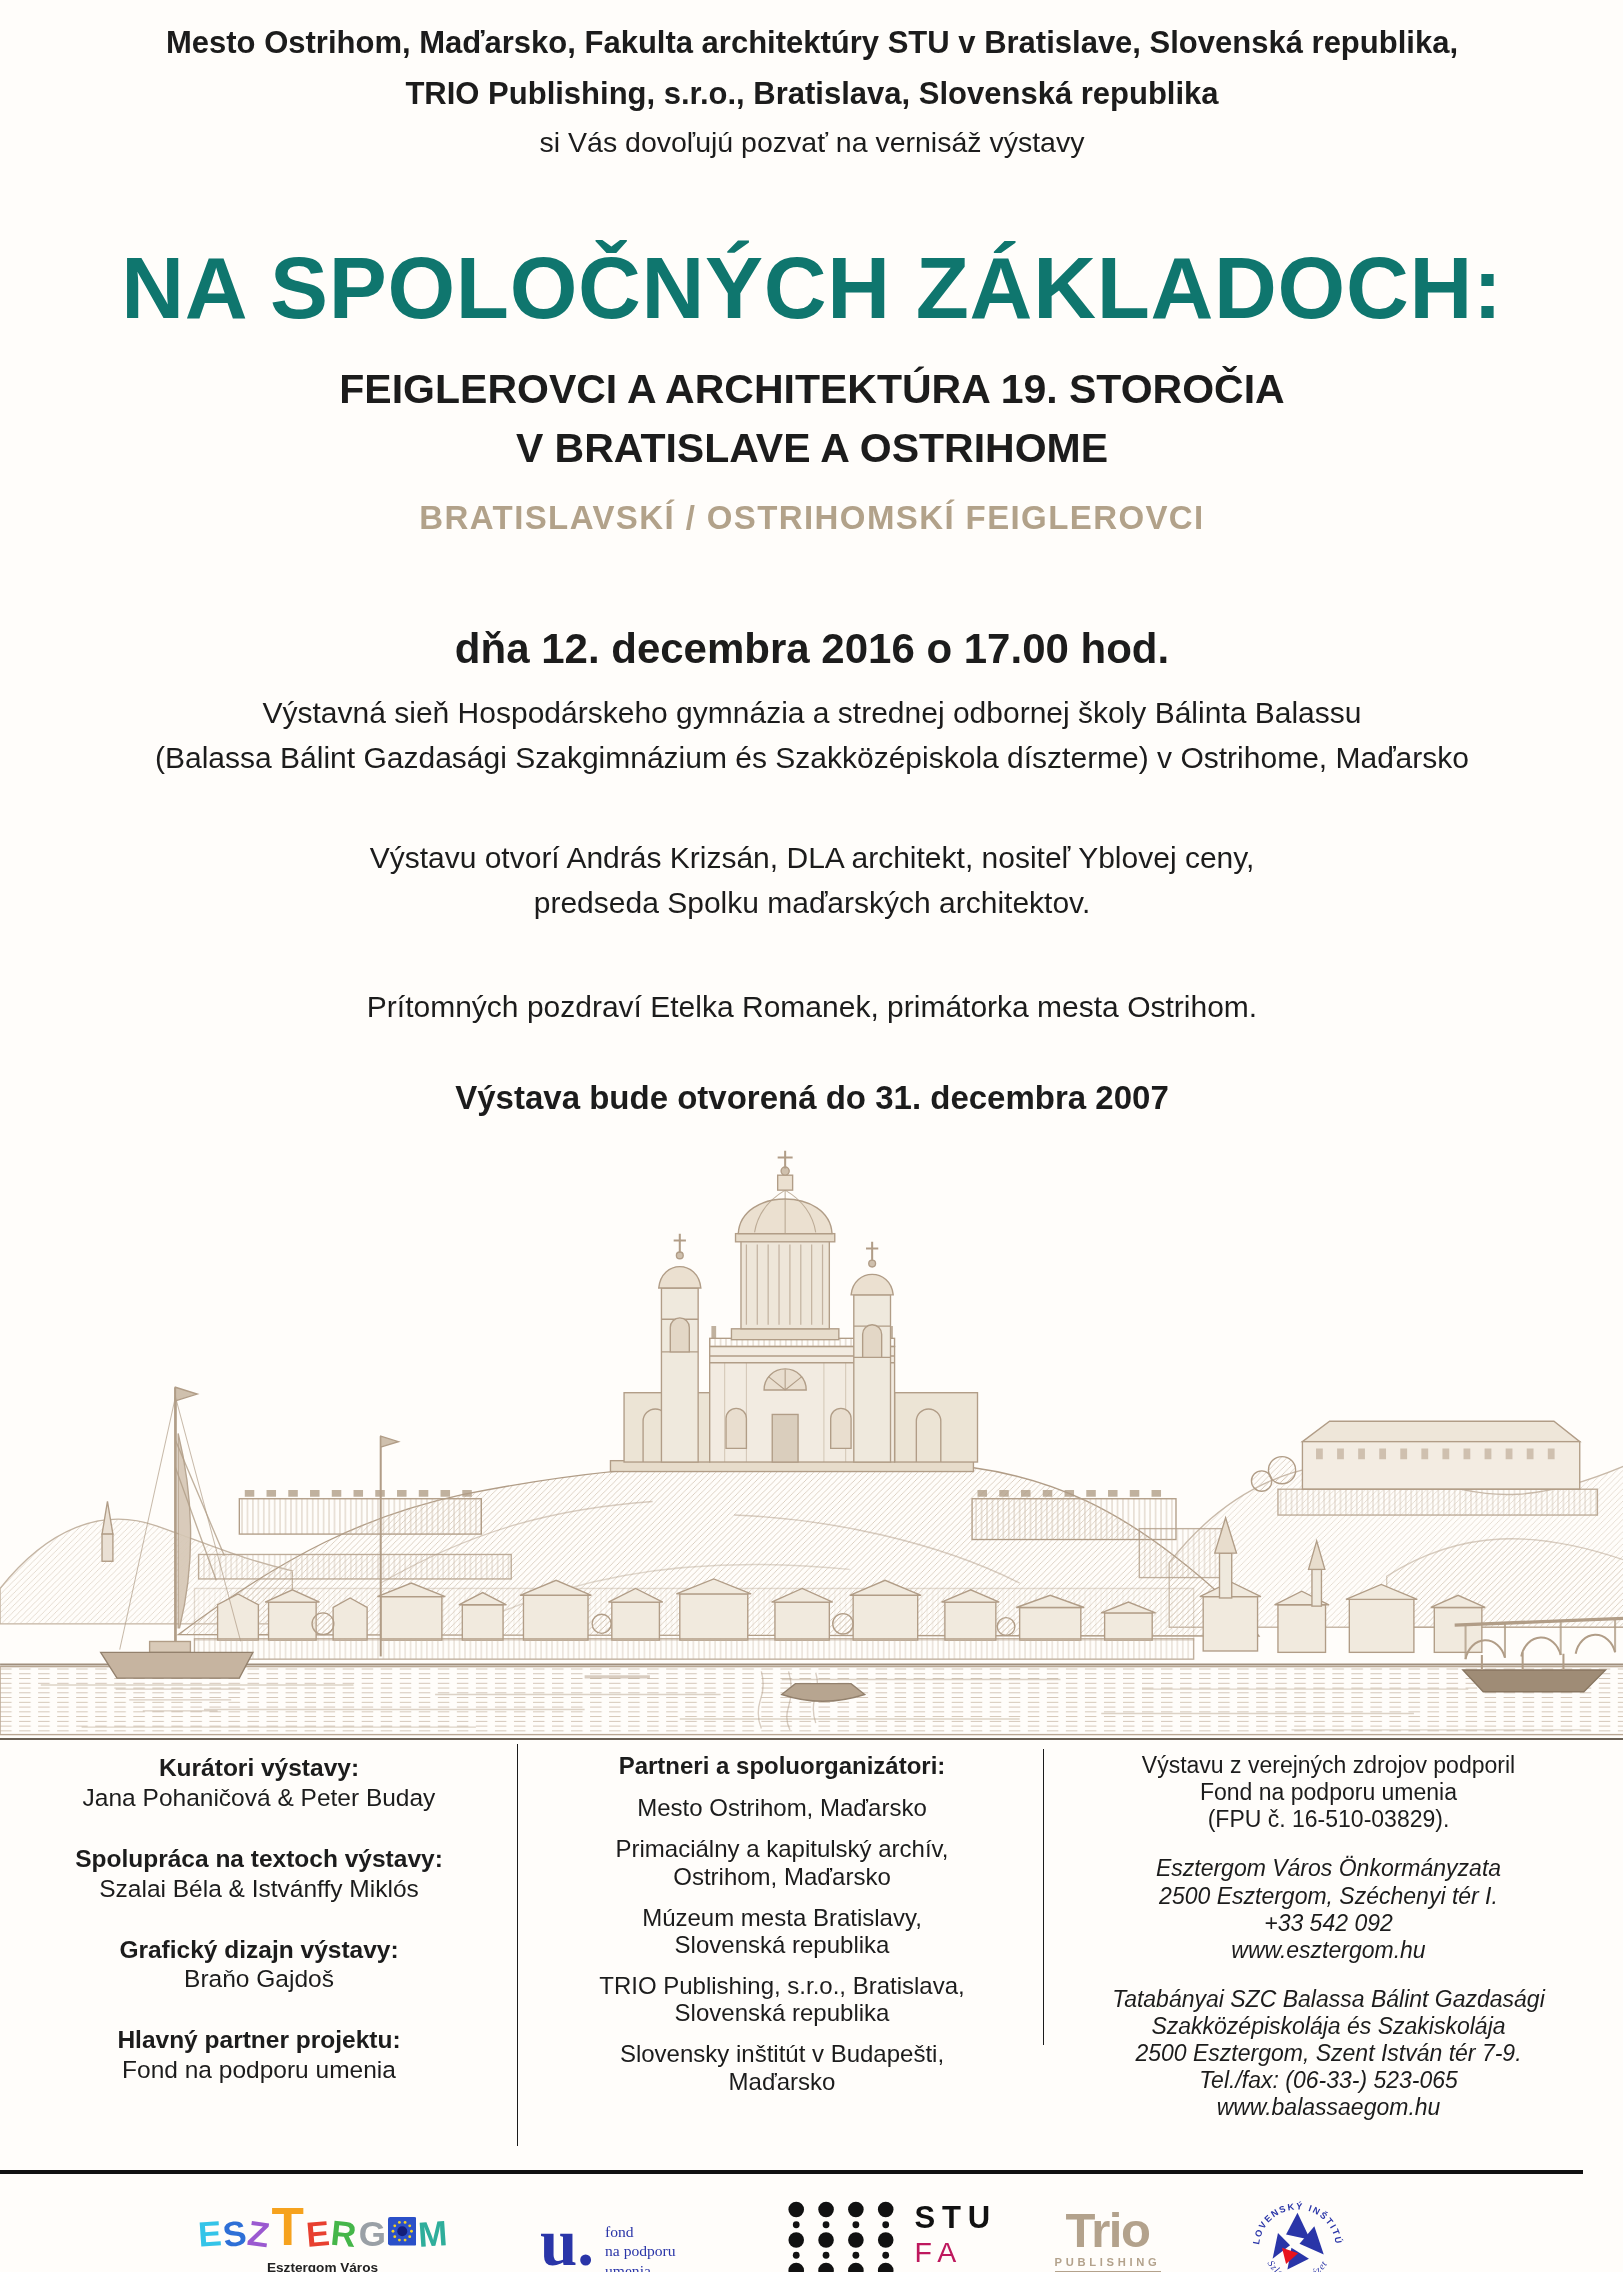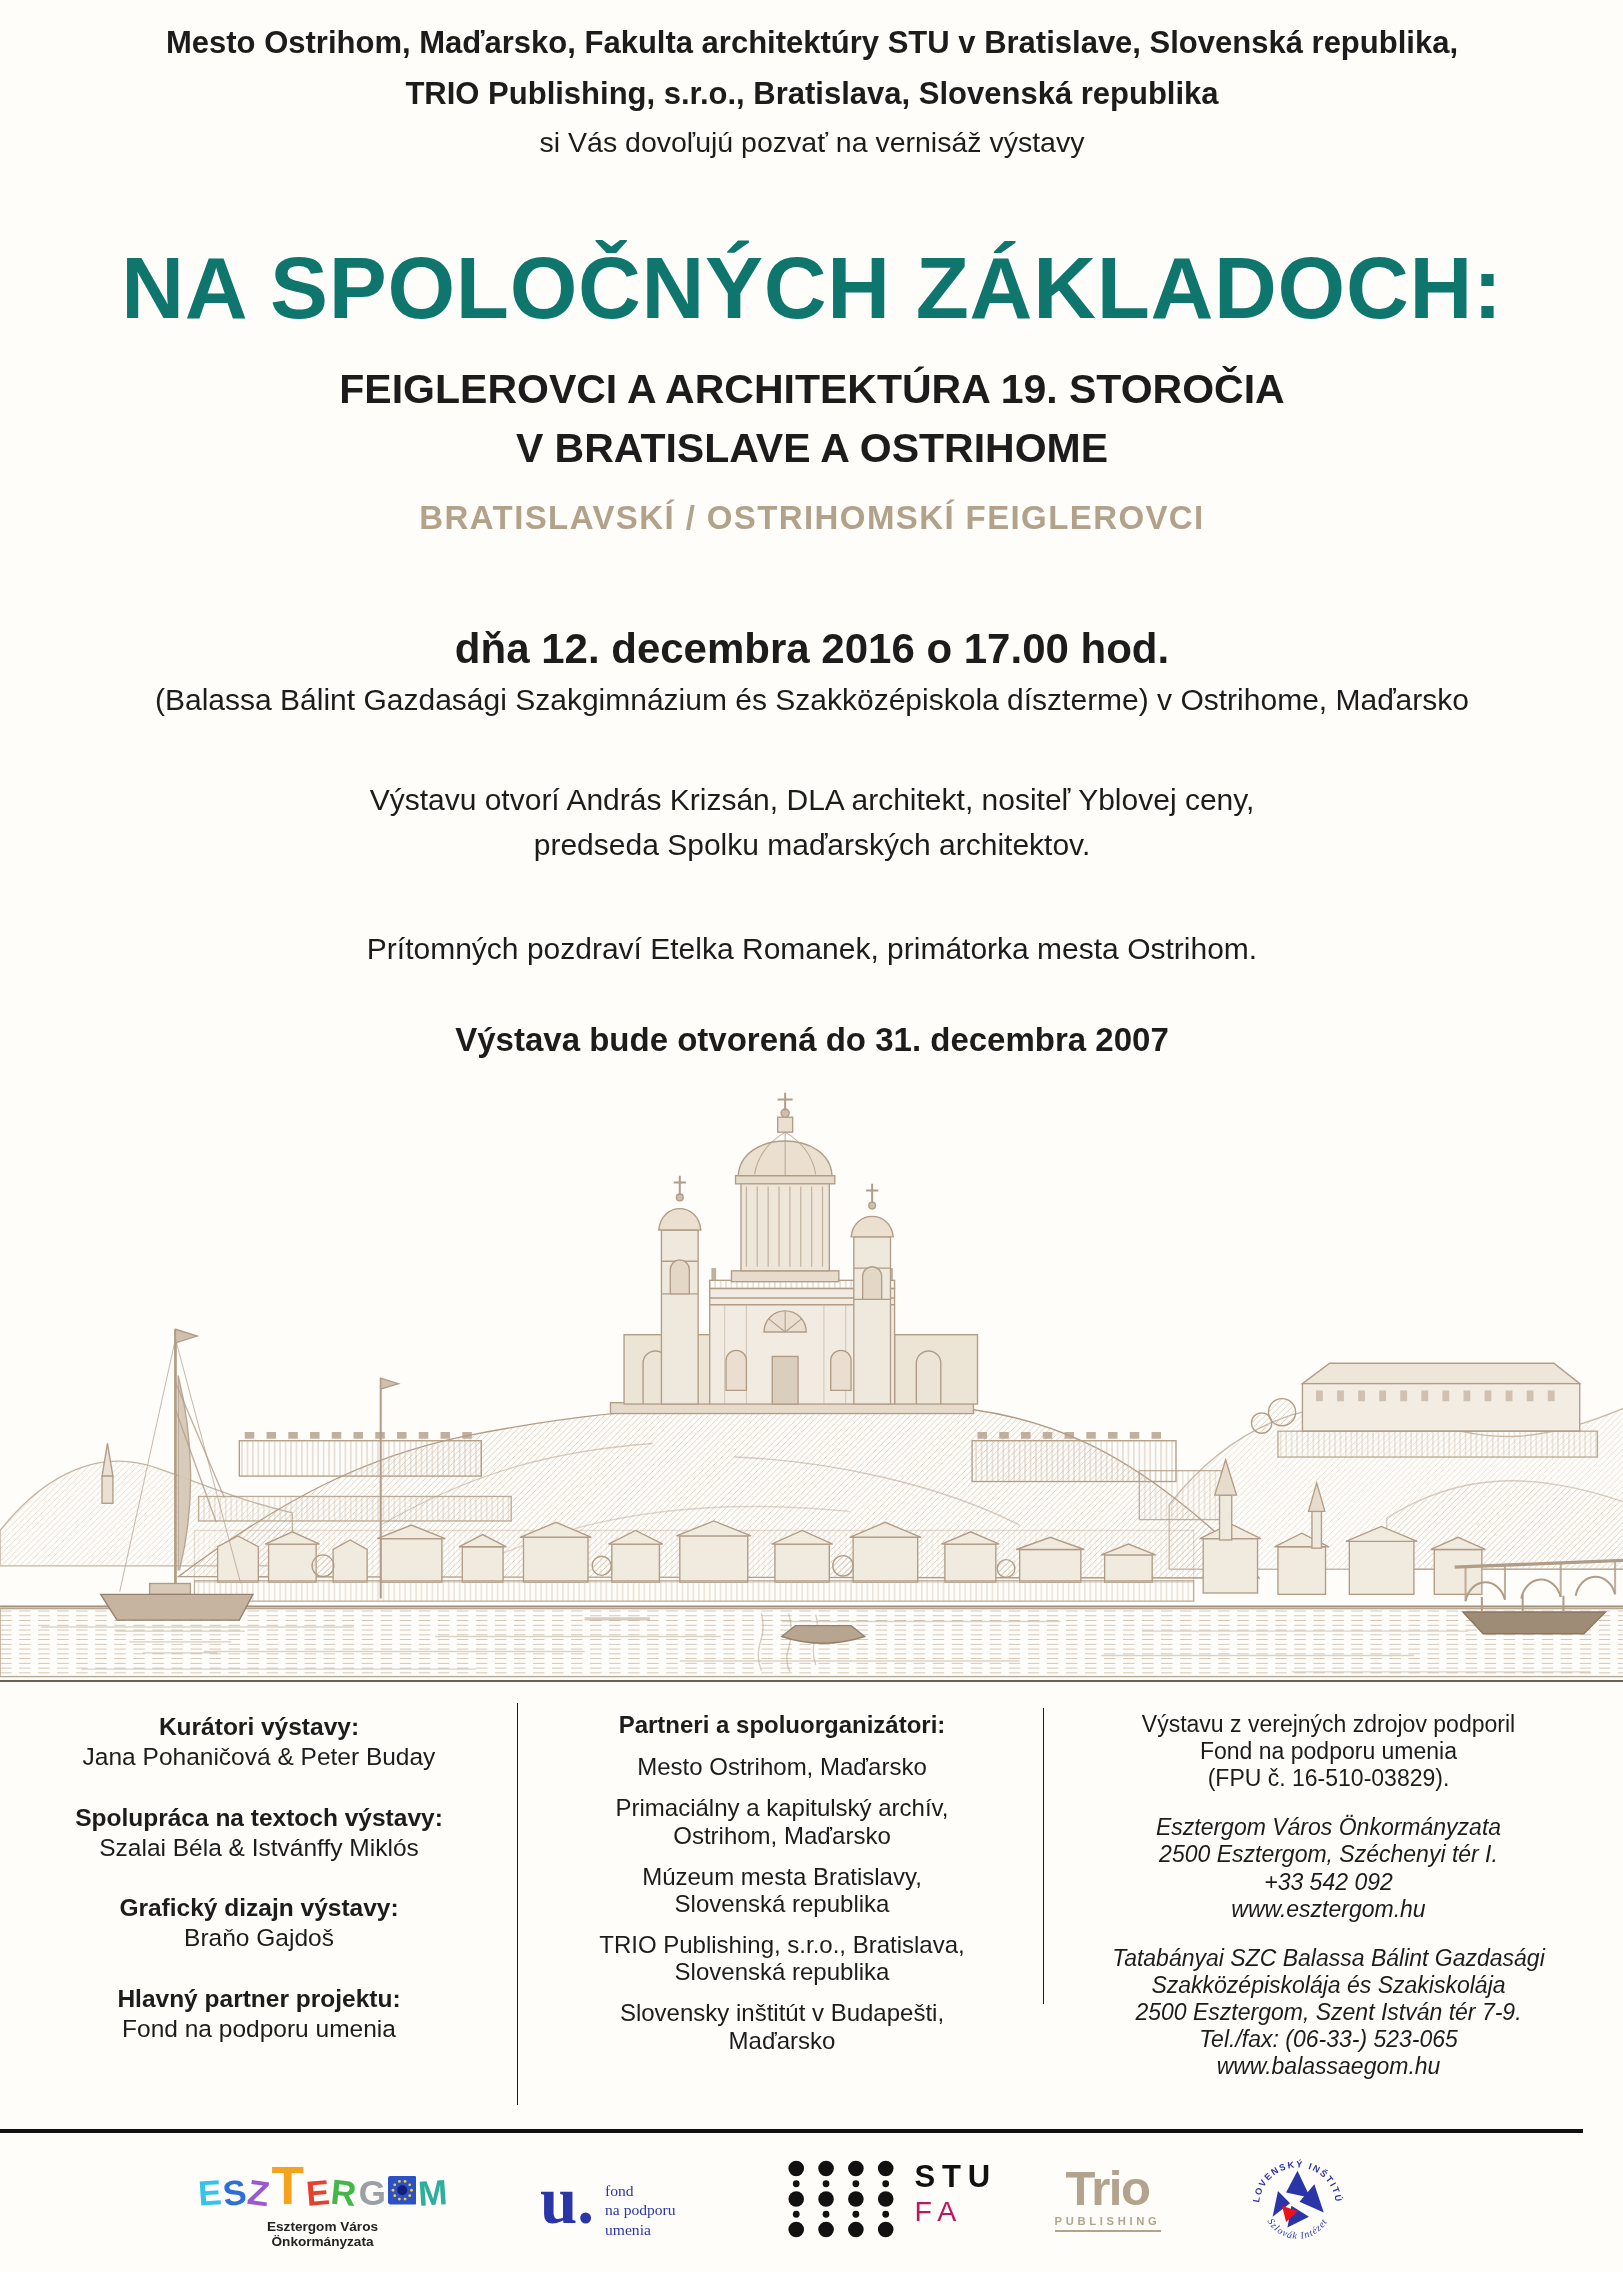--- a/index.html
+++ b/index.html
@@ -13,21 +13,21 @@
   .title{margin-top:80px;font-size:87px;font-weight:bold;line-height:1;color:#0f766e;letter-spacing:0.7px;}
   .sub{font-size:41px;font-weight:bold;line-height:1.35;}
   .sub.first{margin-top:31px;}
   .tag{margin-top:20.4px;font-size:33px;font-weight:bold;line-height:1.3;color:#b2a28a;letter-spacing:1.4px;}
   .date{margin-top:83px;font-size:42px;font-weight:bold;line-height:1.25;}
   .body{font-size:30px;line-height:1.35;}
   .mt26{margin-top:17.7px;} .mt88{margin-top:60px;} .mt94{margin-top:64px;}
   .until{margin-top:49px;font-size:33px;font-weight:bold;line-height:1.3;}
   .engraving{margin:28.5px 0 0;border-bottom:2px solid #6a6054;}
   .engraving svg{display:block;}
-  .footer{position:relative;margin-top:29px;height:415px;text-align:center;padding-left:19px;}
+  .footer{position:relative;margin-top:12px;height:415px;text-align:center;padding-left:19px;}
   .fcol{position:absolute;top:0;}
   .fleft{left:43px;width:432px;font-size:24.5px;line-height:1.18;}
   .fsec{margin-bottom:30px;}
   .fsec b{display:block;line-height:1.3;}
   .fmid{left:544px;width:476px;font-size:24px;line-height:1.14;}
   .fmid .heading{font-weight:bold;margin-bottom:15px;}
   .entry{margin-bottom:13.6px;white-space:pre-line;}
   .fright{left:1066px;width:525px;font-size:23px;line-height:1.18;}
   .rblock{white-space:pre-line;margin-bottom:22px;}
   .italic{font-style:italic;}
@@ -77,20 +77,21 @@
     <p class="h1">TRIO Publishing, s.r.o., Bratislava, Slovenská republika</p>
     <p class="h2">si Vás dovoľujú pozvať na vernisáž výstavy</p>
   </div>
 
   <h1 class="title">NA SPOLOČNÝCH ZÁKLADOCH:</h1>
   <h2 class="sub first">FEIGLEROVCI A ARCHITEKTÚRA 19. STOROČIA</h2>
   <h2 class="sub">V BRATISLAVE A OSTRIHOME</h2>
   <h3 class="tag">BRATISLAVSKÍ / OSTRIHOMSKÍ FEIGLEROVCI</h3>
 
   <p class="date">dňa 12. decembra 2016 o 17.00 hod.</p>
+  <p class="body mt26">Výstavná sieň Hospodárskeho gymnázia a strednej odbornej školy Bálinta Balassu</p>
   <p class="body">(Balassa Bálint Gazdasági Szakgimnázium és Szakközépiskola díszterme) v Ostrihome, Maďarsko</p>
   <p class="body mt88">Výstavu otvorí András Krizsán, DLA architekt, nositeľ Yblovej ceny,</p>
   <p class="body">predseda Spolku maďarských architektov.</p>
   <p class="body mt94">Prítomných pozdraví Etelka Romanek, primátorka mesta Ostrihom.</p>
   <p class="until">Výstava bude otvorená do 31. decembra 2007</p>
 
   <figure class="engraving">
     <svg width="1624" height="590" viewBox="0 0 2389 868" opacity="0.95" xmlns="http://www.w3.org/2000/svg">
       <defs>
         <pattern id="pd" patternUnits="userSpaceOnUse" width="9" height="9">

